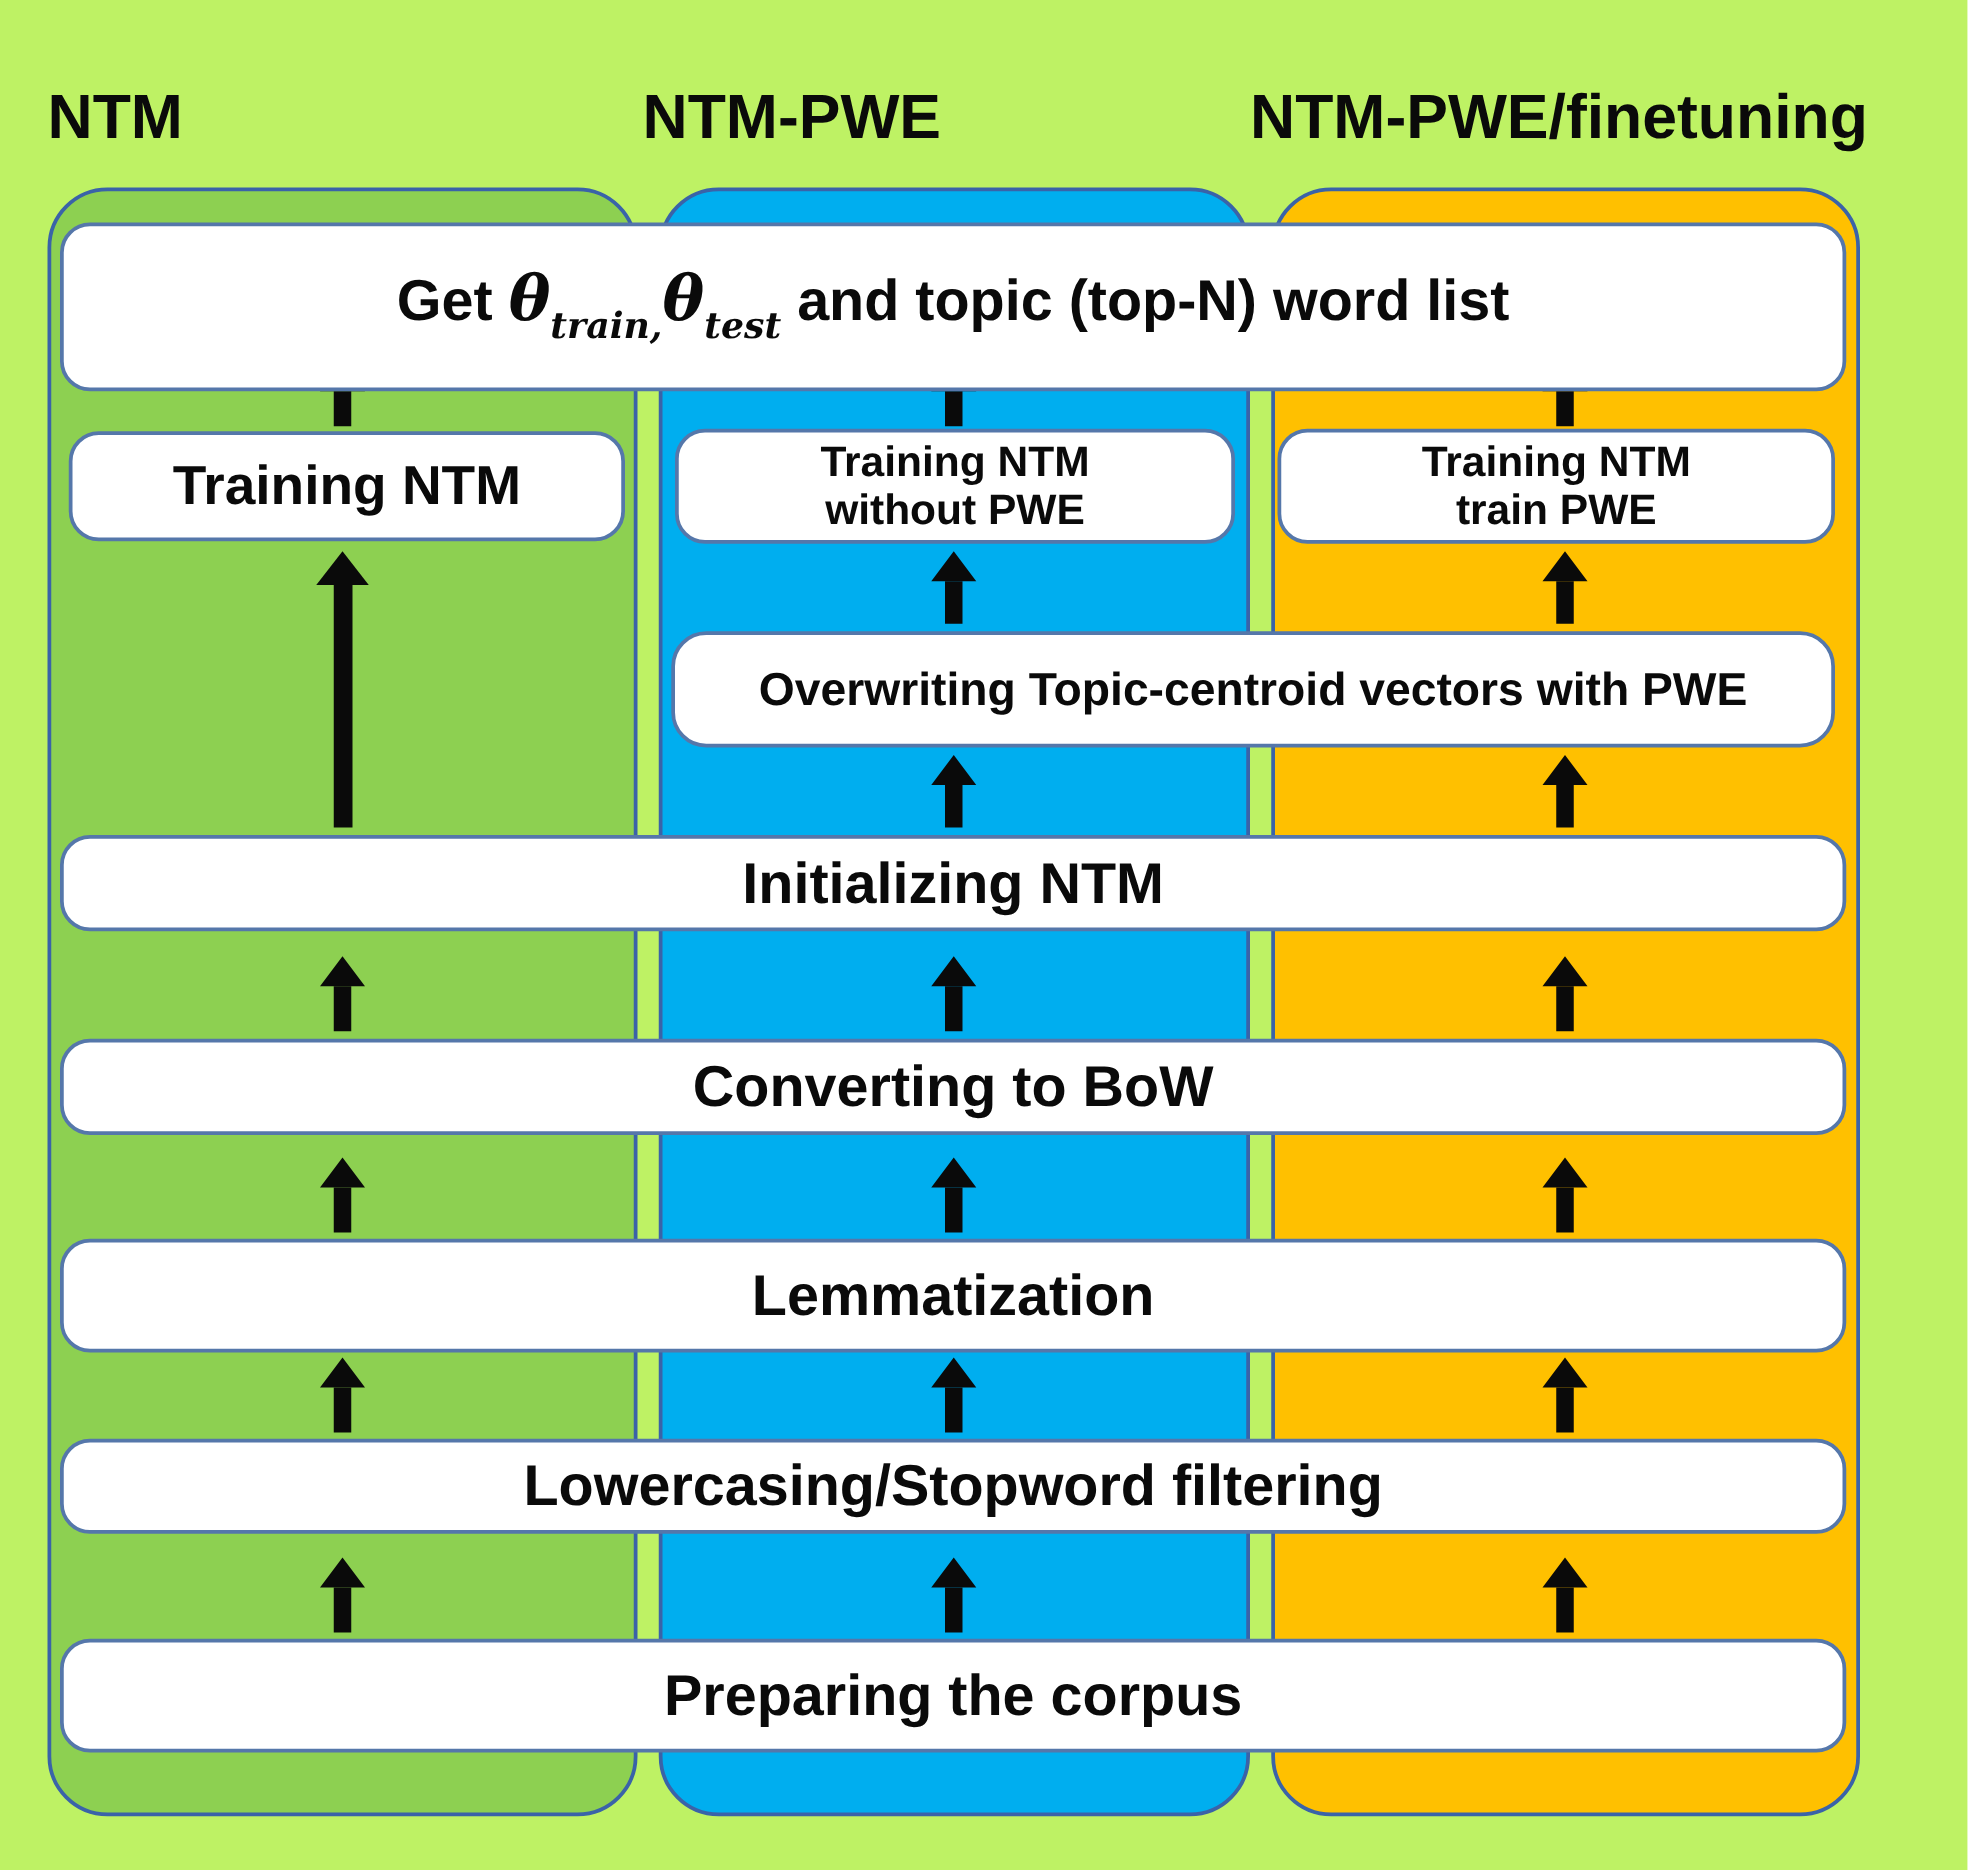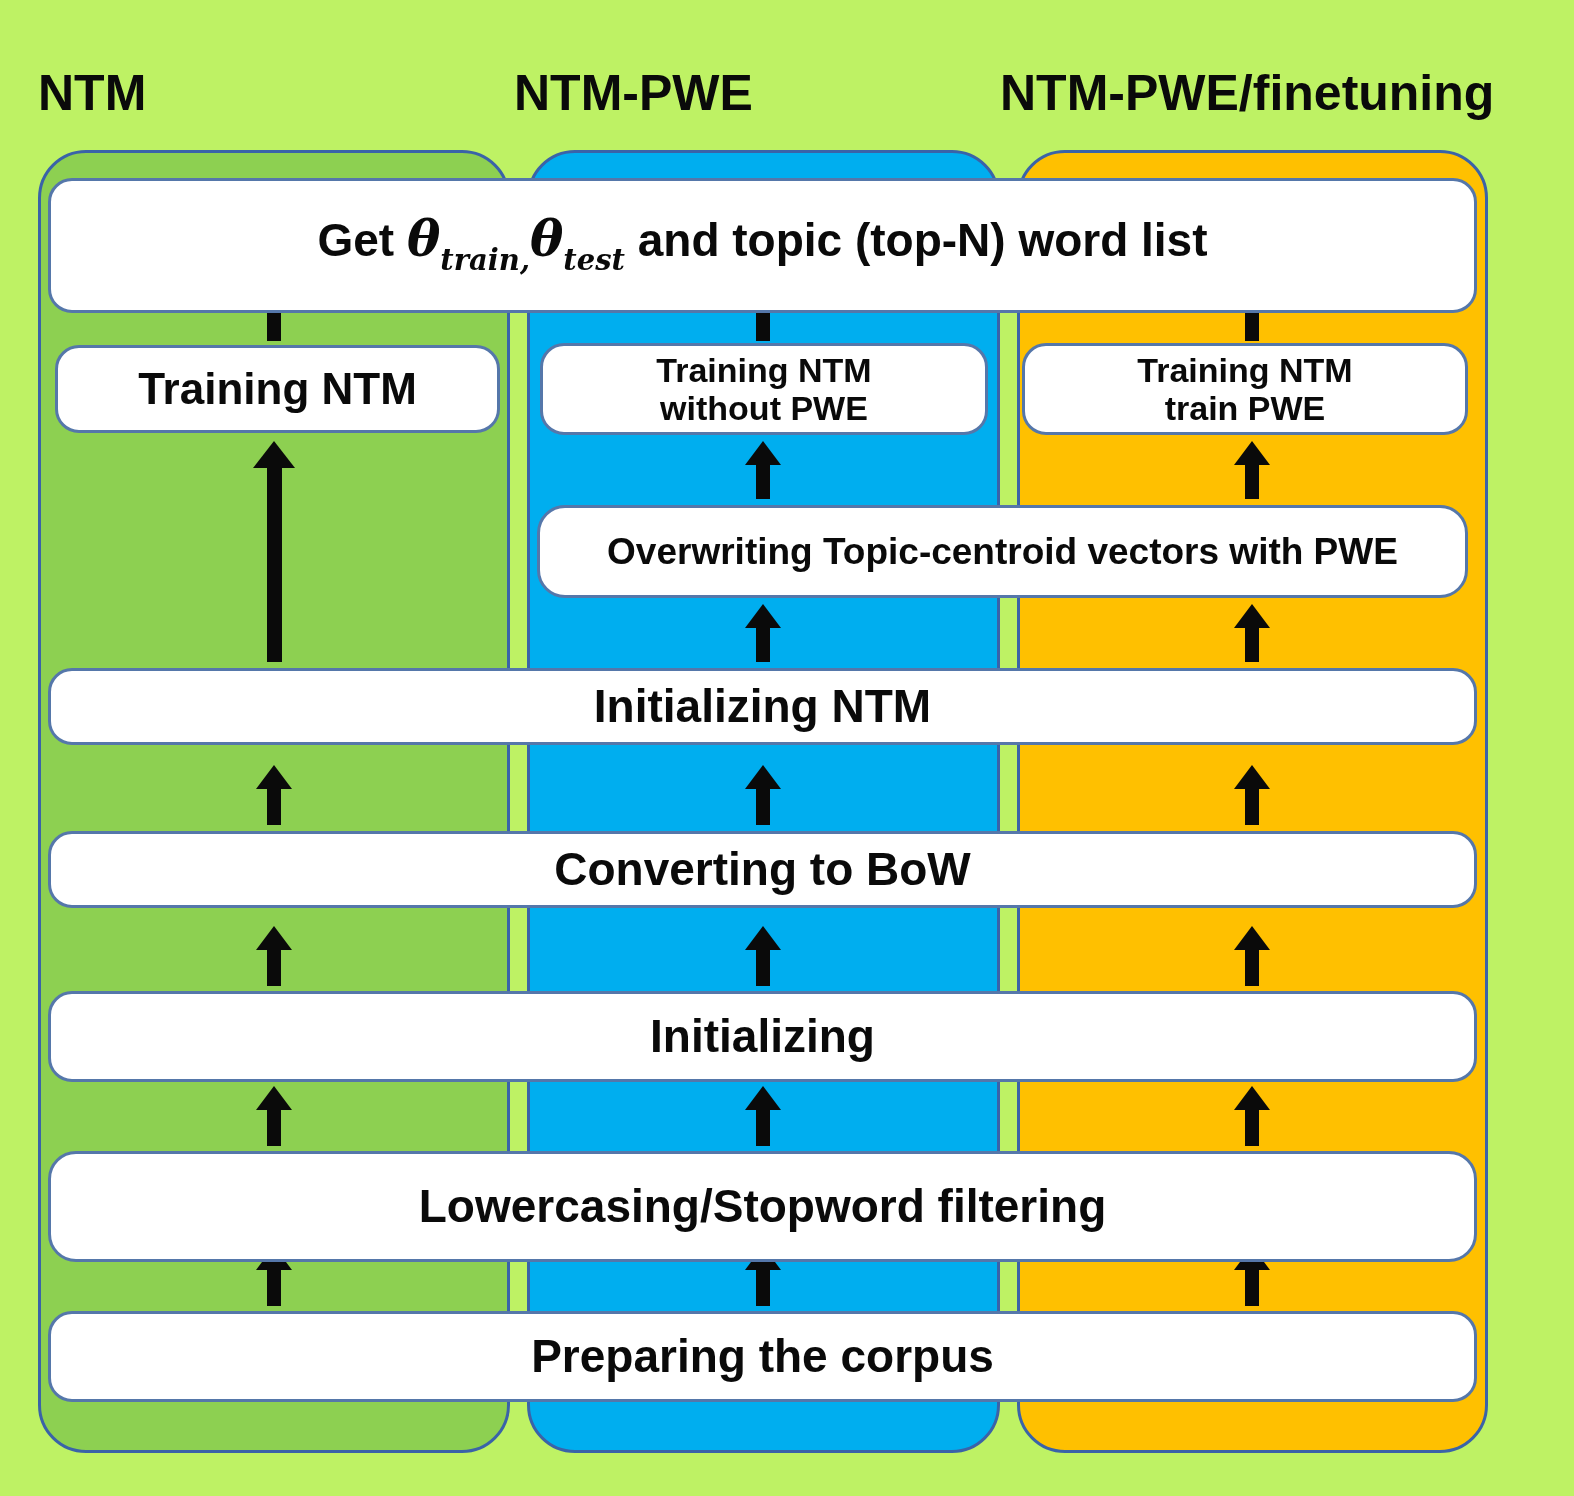--- a/index.html
+++ b/index.html
@@ -60,22 +60,22 @@
   <div class="column col-orange"></div>
 
   <div class="node fullw fs-big" style="top:178px;height:135px;">
     <span>
       <span>Get </span><span class="math-theta">θ</span><span class="math-sub">train</span><span class="math-sub">,</span><span class="math-theta">θ</span><span class="math-sub">test</span><span> and topic (top-N) word list</span>
     </span>
   </div>
 
   <div class="node fullw fs-big" style="top:668px;height:77px;">Initializing NTM</div>
   <div class="node fullw fs-big" style="top:831px;height:77px;">Converting to BoW</div>
-  <div class="node fullw fs-big" style="top:991px;height:91px;">Initializing</div>
-  <div class="node fullw fs-big" style="top:1151px;height:111px;border-radius:28px;">Lowercasing/Stopword filtering</div>
+  <div class="node fullw fs-big" style="top:991px;height:91px;">Lemmatization</div>
+  <div class="node fullw fs-big" style="top:1151px;height:76px;">Lowercasing/Stopword filtering</div>
   <div class="node fullw fs-big" style="top:1311px;height:91px;">Preparing the corpus</div>
 
   <div class="node fs-train" style="left:55px;top:345px;width:445px;height:88px;">Training NTM</div>
 
   <div class="node fs-two" style="left:540px;top:343px;width:448px;height:92px;">
     <span>
       <span>Training NTM</span><br>
       <span>without PWE</span>
     </span>
   </div>

